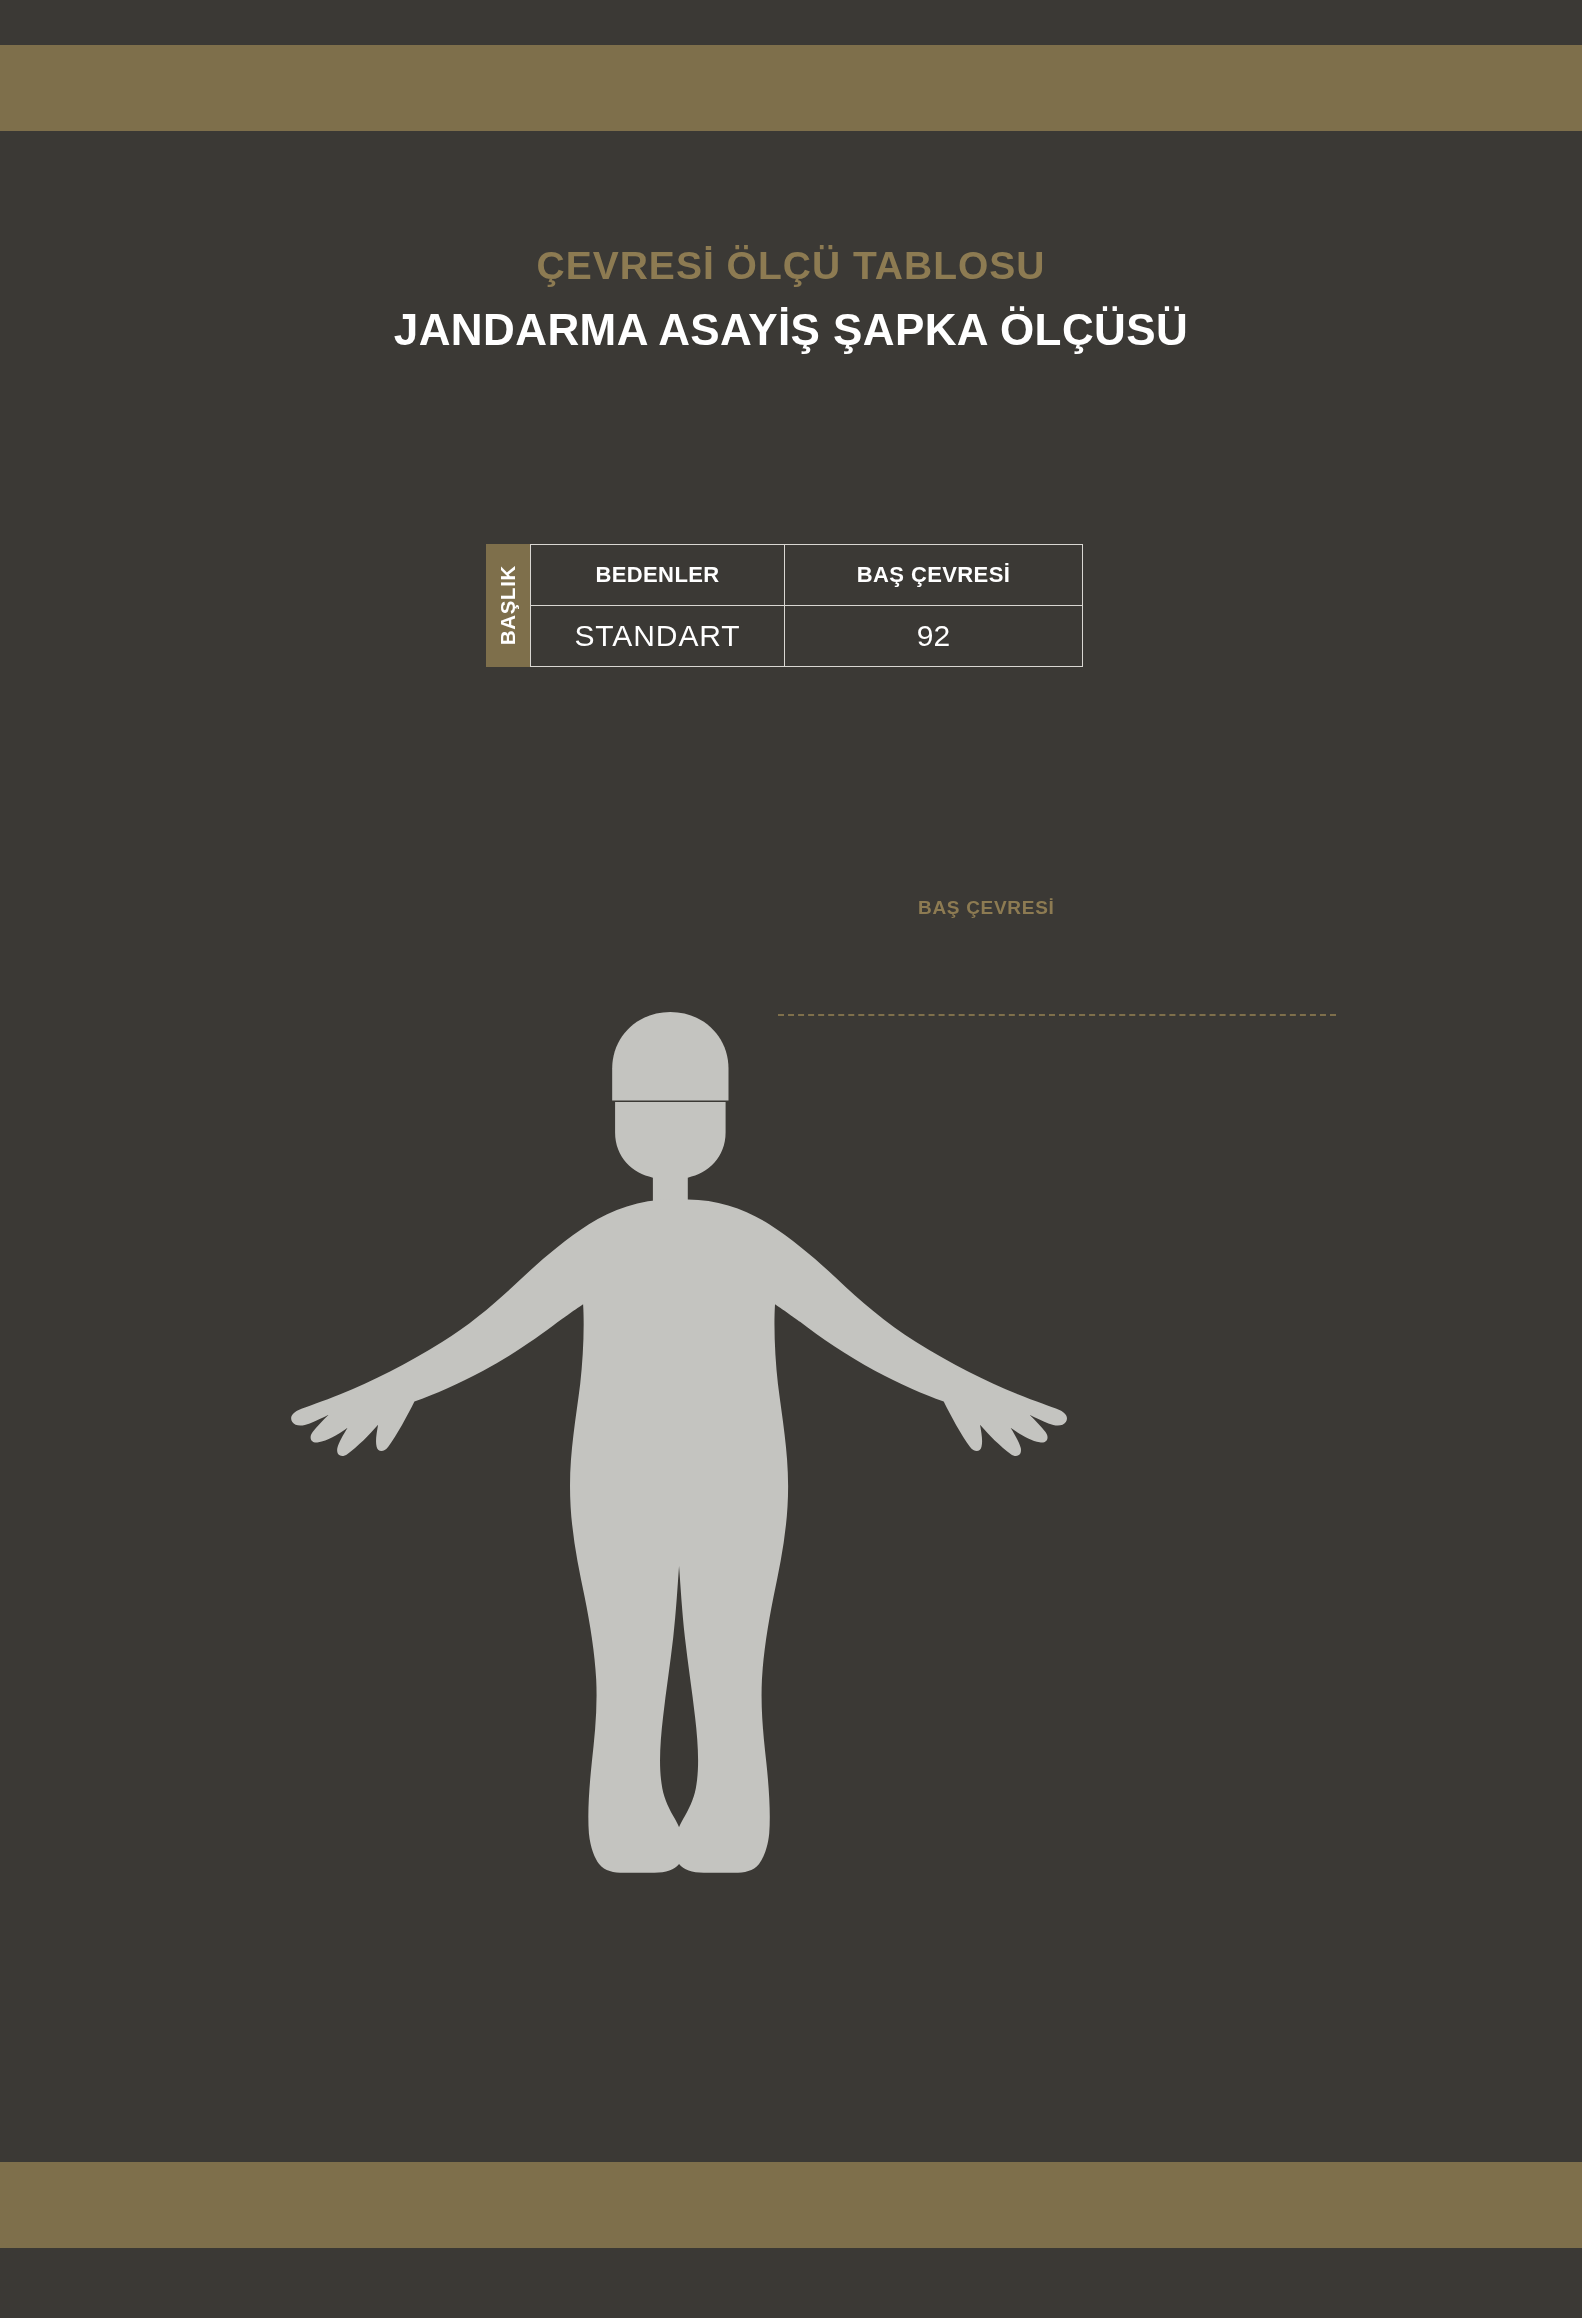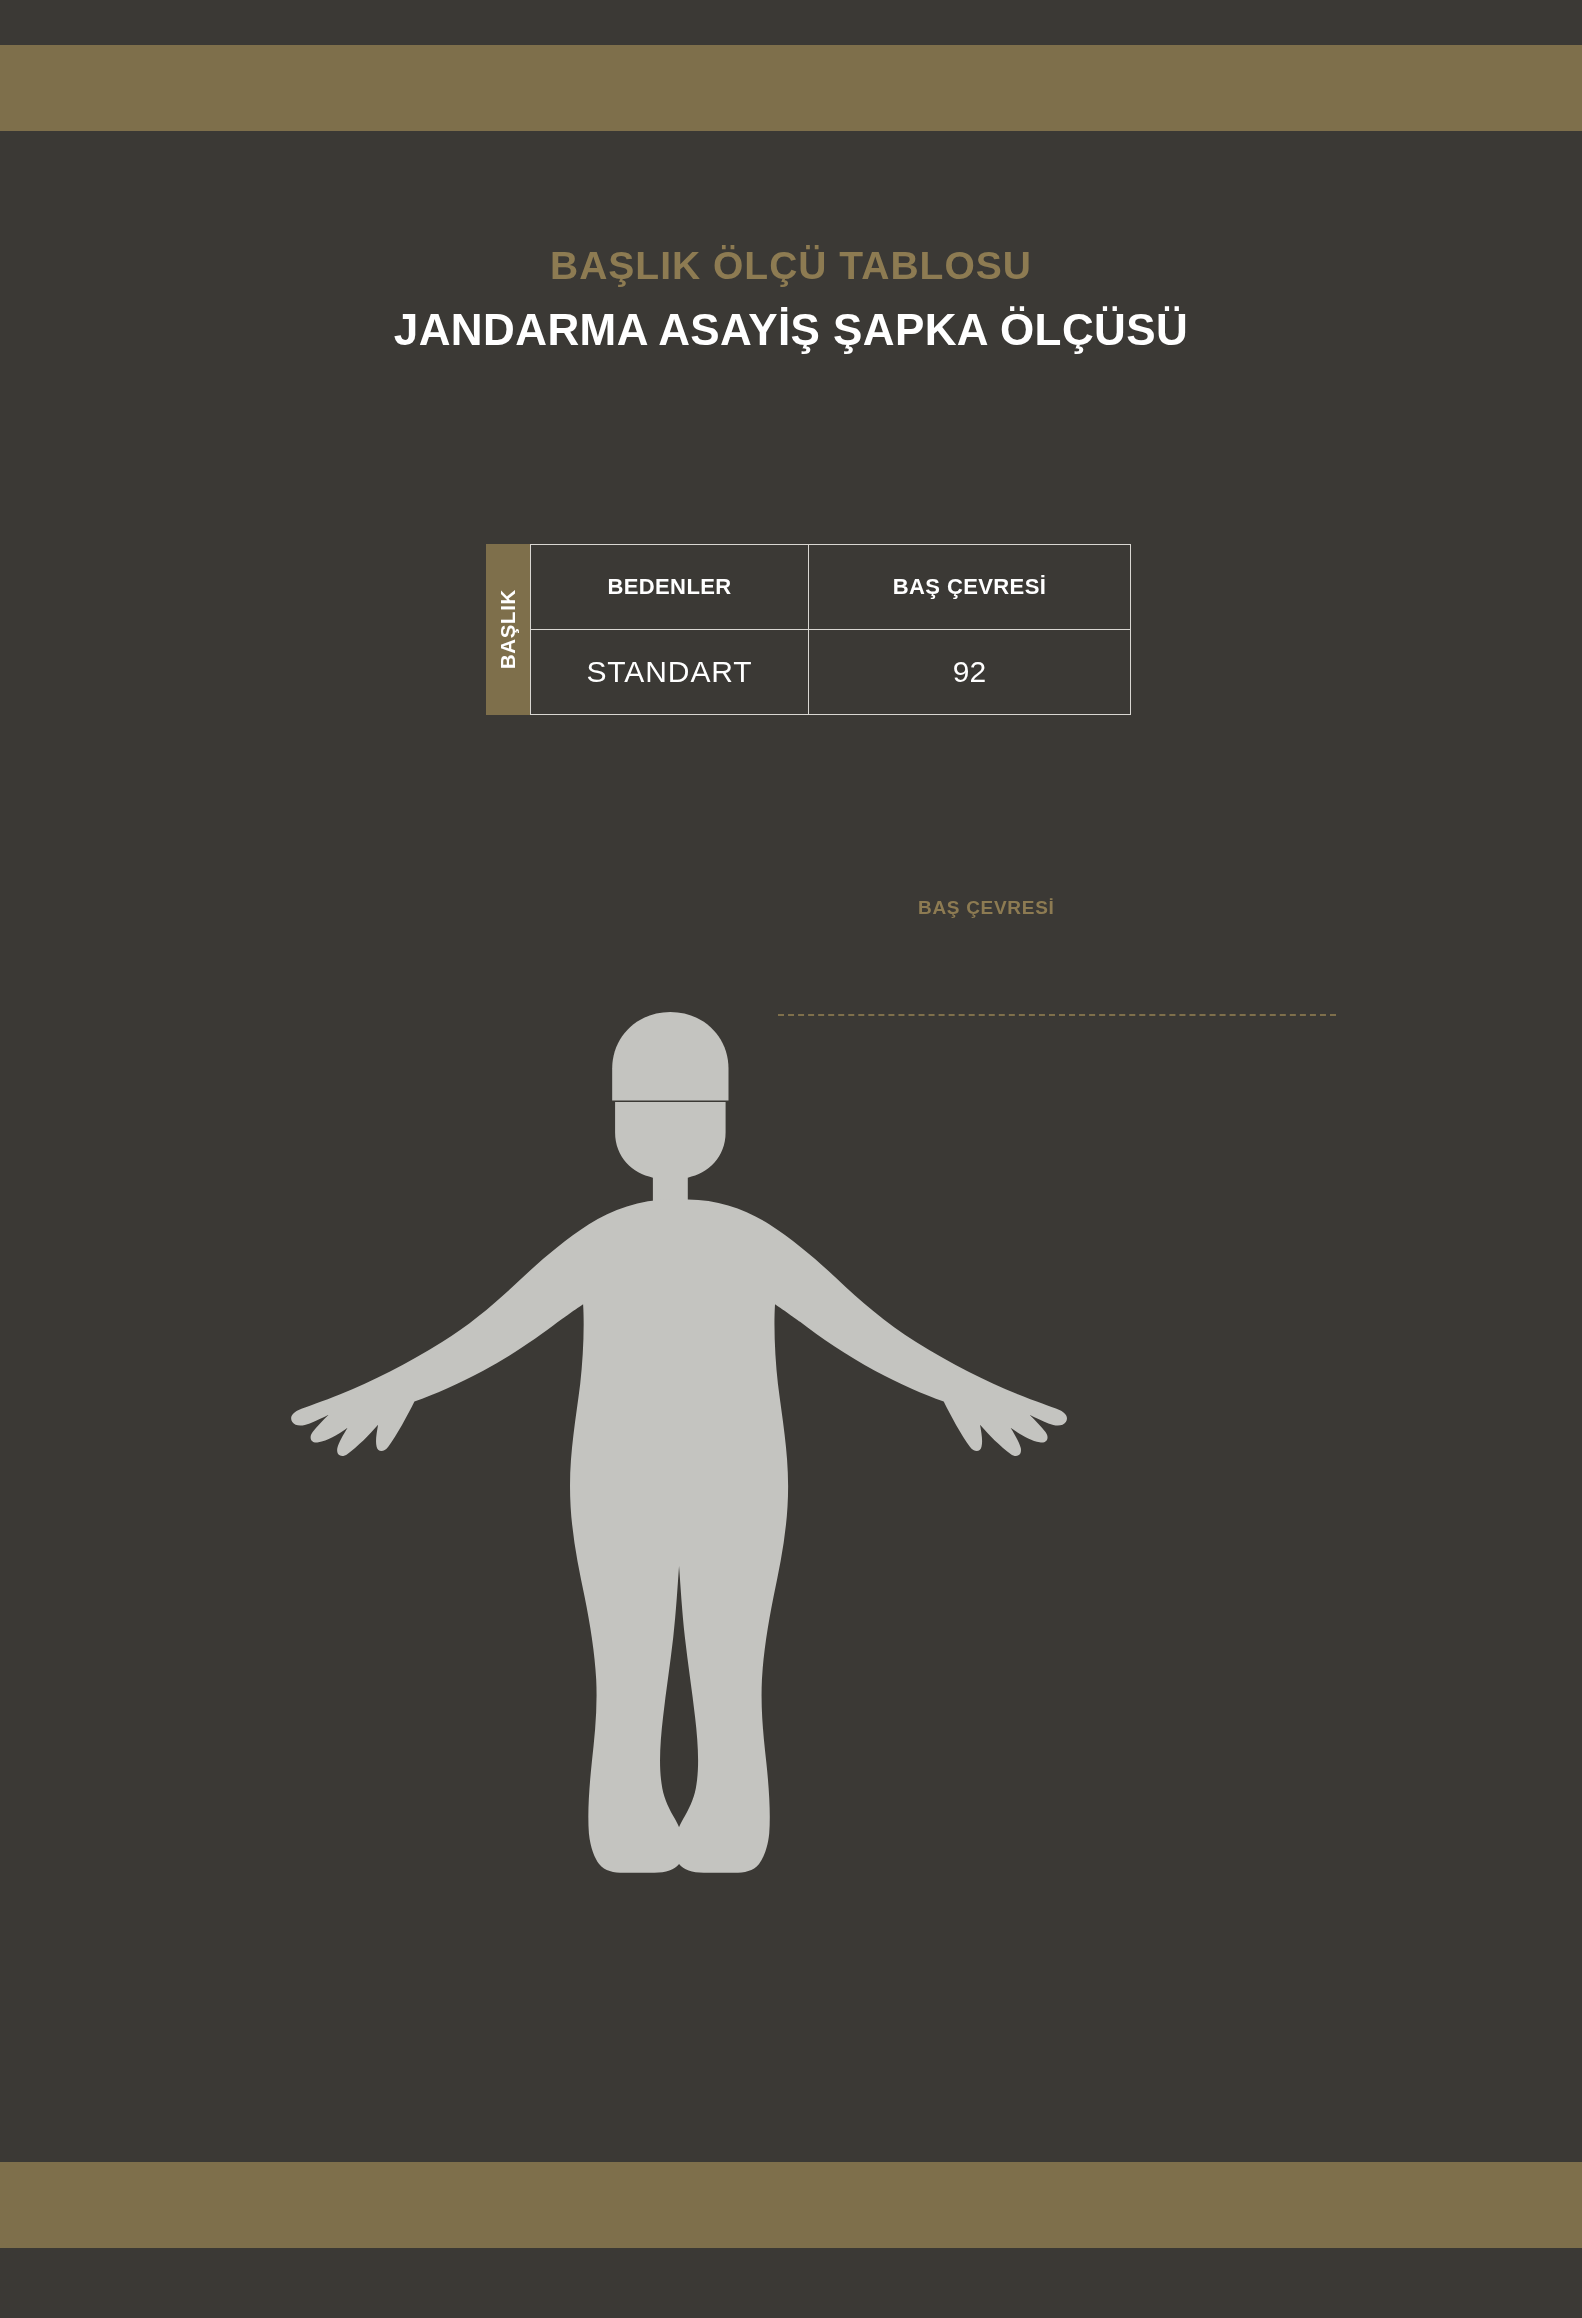--- a/index.html
+++ b/index.html
@@ -81,21 +81,21 @@
     white-space: nowrap;
   }
   table.sizes {
     border-collapse: collapse;
   }
   table.sizes th,
   table.sizes td {
     border: 1.5px solid #d9d7d2;
     text-align: center;
     vertical-align: middle;
-    padding: 12px;
+    padding: 0;
   }
   table.sizes th {
     color: #ffffff;
     font-size: 22px;
     font-weight: bold;
     letter-spacing: 0.4px;
     height: 60px;
   }
   table.sizes td {
     height: 60px;
@@ -155,21 +155,21 @@
 </style>
 </head>
 <body>
 
 <div class="page">
 
   <div class="band band-top"></div>
   <div class="band band-bottom"></div>
 
   <div class="headings">
-    <p class="title-sub">BAŞLIK ÖLÇÜ TABLOSU</p>
+    <p class="title-sub">ÇEVRESİ ÖLÇÜ TABLOSU</p>
     <p class="title-main">JANDARMA ASAYİŞ  ŞAPKA ÖLÇÜSÜ</p>
   </div>
 
   <div class="table-wrap">
     <div class="table-sidetab">
       <span>BAŞLIK</span>
     </div>
     <table class="sizes">
       <thead>
         <tr>

